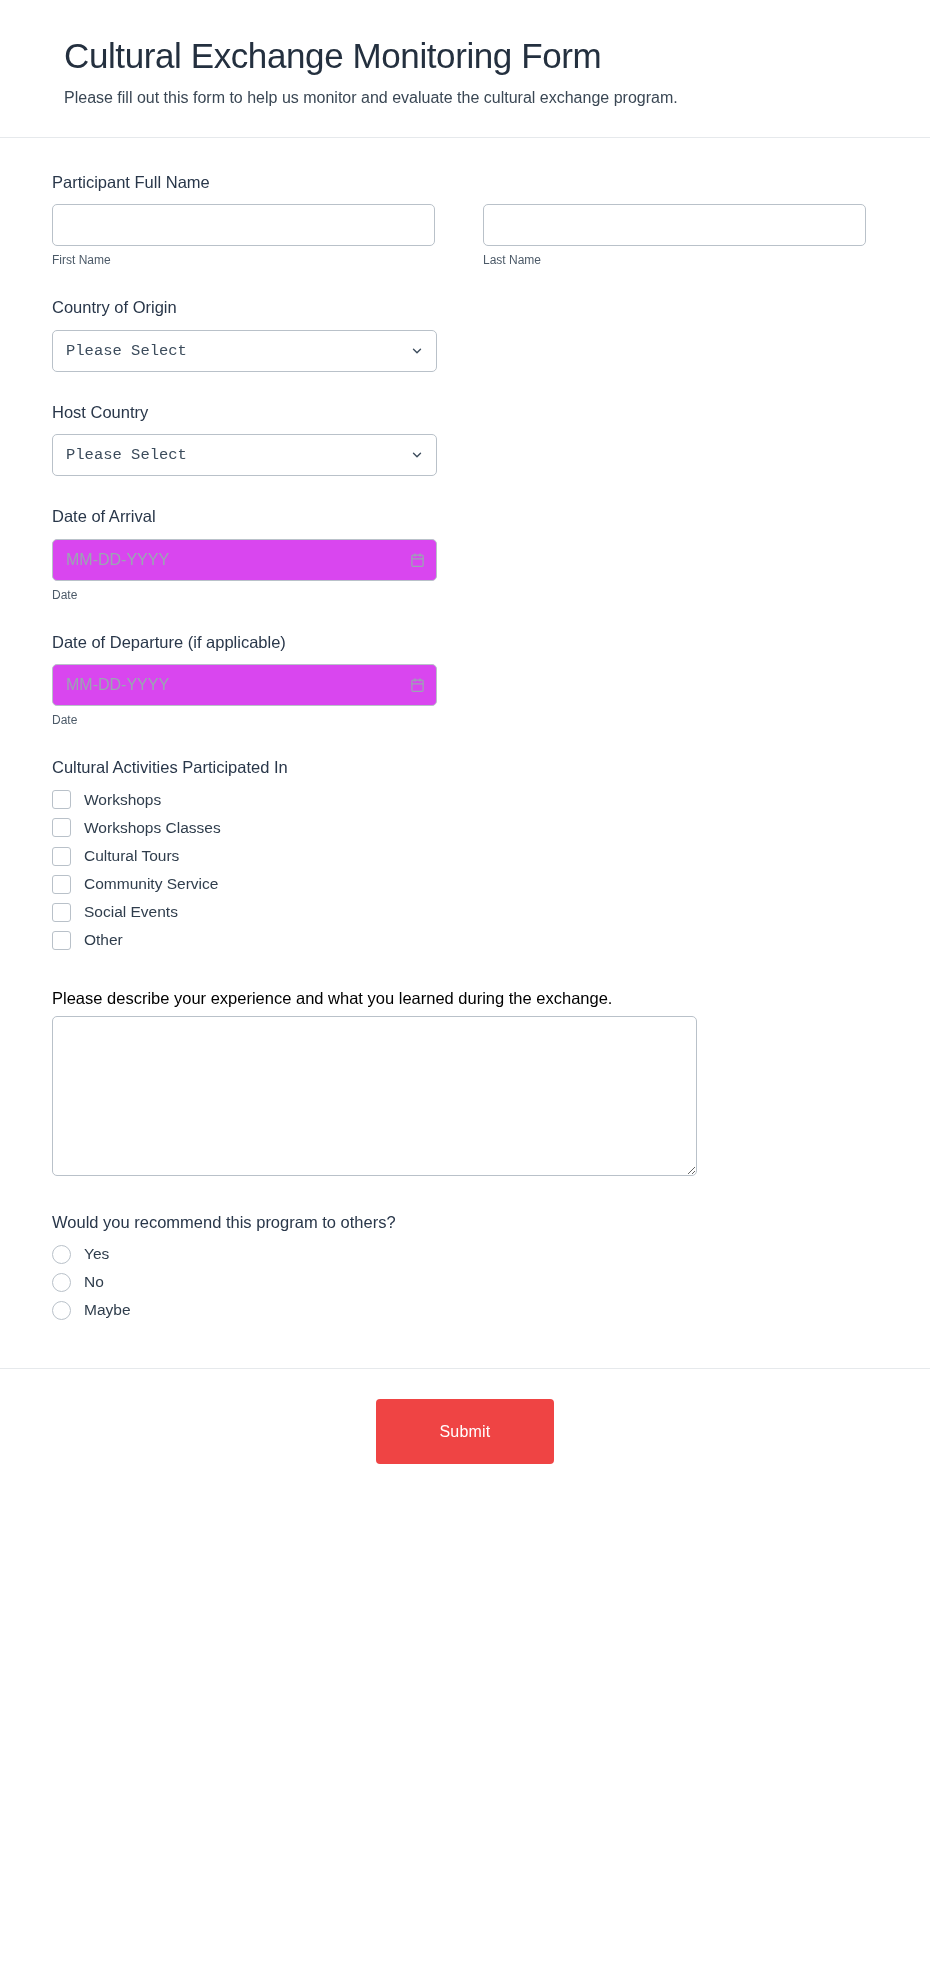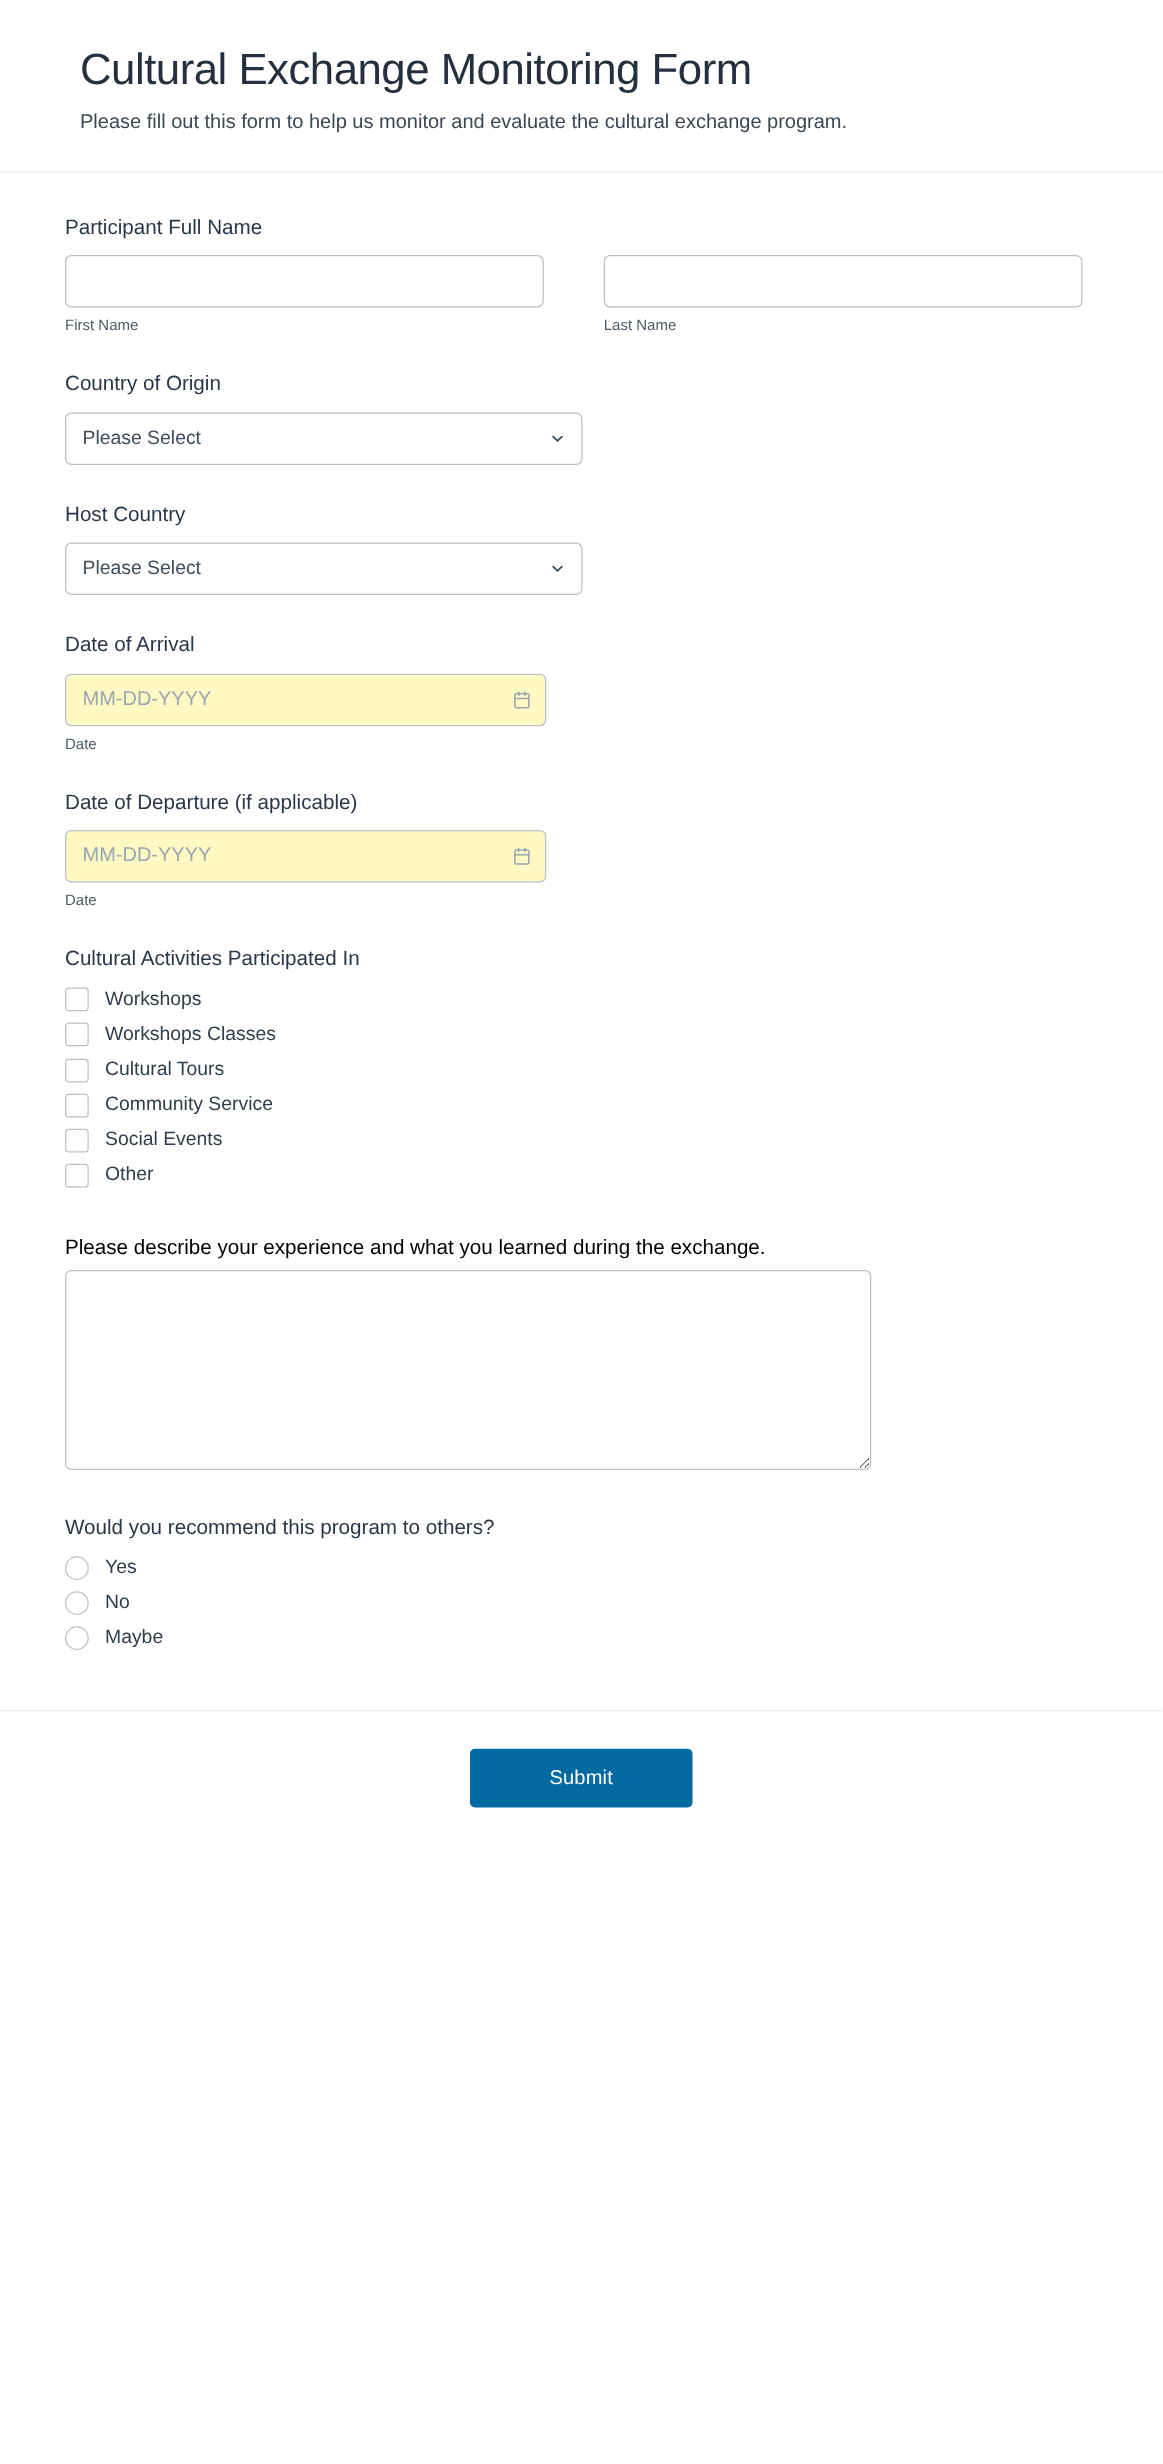--- a/index.html
+++ b/index.html
@@ -81,21 +81,22 @@
     font-size: 15px;
     font-family: "Liberation Sans", sans-serif;
     color: #2b3a4a;
     outline: none;
   }
   .text-input::placeholder { color: #9aa6b2; }
 
   
   .select-wrap {
     position: relative;
-    width: 414px;
+    width: 385px;
+    font-family: Liberation Mono, monospace;
   }
   .select-box {
     width: 100%;
     height: 42px;
     border: 1px solid #b9c1c9;
     border-radius: 5px;
     background: #fff;
     padding: 0 34px 0 13px;
     font-size: 15.5px;
     color: #3c4c5c;
@@ -114,21 +115,21 @@
   
   .date-wrap {
     position: relative;
     width: 385px;
   }
   .date-input {
     width: 100%;
     height: 42px;
     border: 1px solid #b9c1c9;
     border-radius: 5px;
-    background: #fef9c3;
+    background: #d946ef;
     padding: 0 36px 0 13px;
     font-size: 16px;
     color: #2b3a4a;
     font-family: "Liberation Sans", sans-serif;
     outline: none;
   }
   .date-input::placeholder { color: #9aa6b2; }
   .cal-icon {
     position: absolute;
     right: 12px;
@@ -194,22 +195,22 @@
 
   
   .form-footer {
     border-top: 1px solid #e6e9ec;
     padding: 30px 0 40px 0;
     display: flex;
     justify-content: center;
   }
   .submit-btn {
     width: 178px;
-    height: 47px;
-    background: #0369a1;
+    height: 65px;
+    background: #ef4444;
     color: #ffffff;
     border: none;
     border-radius: 4px;
     font-size: 16px;
     font-family: "Liberation Sans", sans-serif;
     cursor: pointer;
     letter-spacing: 0.2px;
   }
 </style>
 </head>

